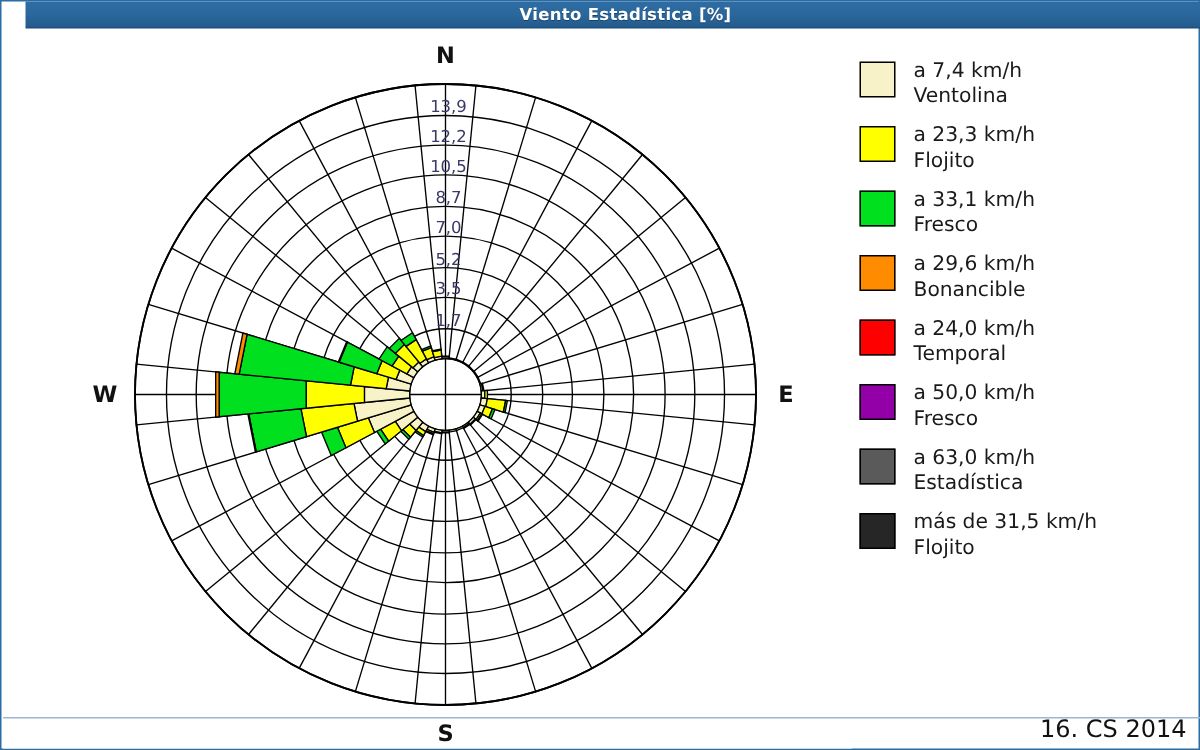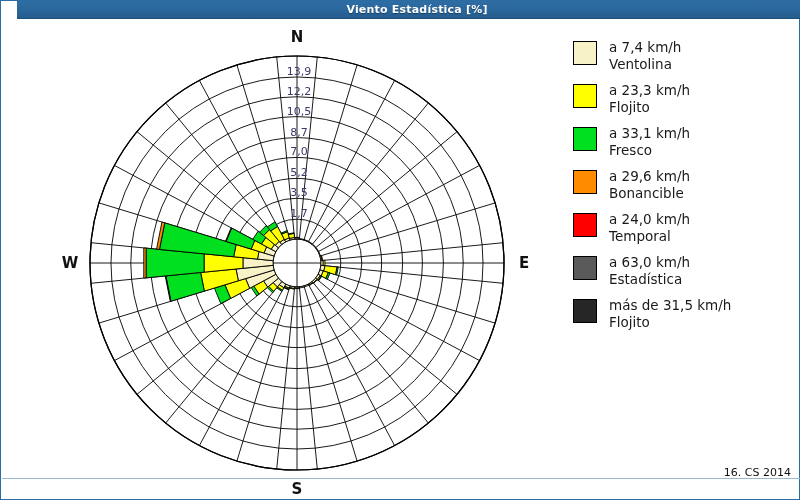--- a/index.html
+++ b/index.html
@@ -44,22 +44,22 @@
     width:24px;height:24px;flex:0 0 24px;margin-right:12px;margin-top:2px;
     border:1px solid #000000;box-sizing:border-box;
   }
   .legend-text{
     font-size:13.5px;color:#1a1a1a;line-height:17px;
     font-family:"DejaVu Sans","Liberation Sans",sans-serif;
   }
   .legend-text .l2{display:block;}
   
   .footer{
-    position:absolute;right:8px;bottom:20px;
-    font-size:11px;color:#111111;
+    position:absolute;right:8px;bottom:4px;
+    font-size:16px;color:#111111;
     font-family:"DejaVu Sans","Liberation Sans",sans-serif;
     text-align:right;
   }
   .divider{
     position:absolute;left:1px;bottom:20px;width:798px;height:1px;
     background:#9ab8d0;
   }
   
   text.compass{
     font-family:"DejaVu Sans","Liberation Sans",sans-serif;
@@ -260,20 +260,27 @@
       </span>
     </div>
     <div class="legend-row">
       <span class="swatch" style="background: rgb(255, 0, 0);"></span>
       <span class="legend-text">
         <span>a 24,0 km/h</span>
         <span class="l2">Temporal</span>
       </span>
     </div>
     <div class="legend-row">
+      <span class="swatch" style="background: rgb(148, 0, 168);"></span>
+      <span class="legend-text">
+        <span>a 50,0 km/h</span>
+        <span class="l2">Fresco</span>
+      </span>
+    </div>
+    <div class="legend-row">
       <span class="swatch" style="background: rgb(90, 90, 90);"></span>
       <span class="legend-text">
         <span>a 63,0 km/h</span>
         <span class="l2">Estadística</span>
       </span>
     </div>
     <div class="legend-row">
       <span class="swatch" style="background: rgb(38, 38, 38);"></span>
       <span class="legend-text">
         <span>más de 31,5 km/h</span>

